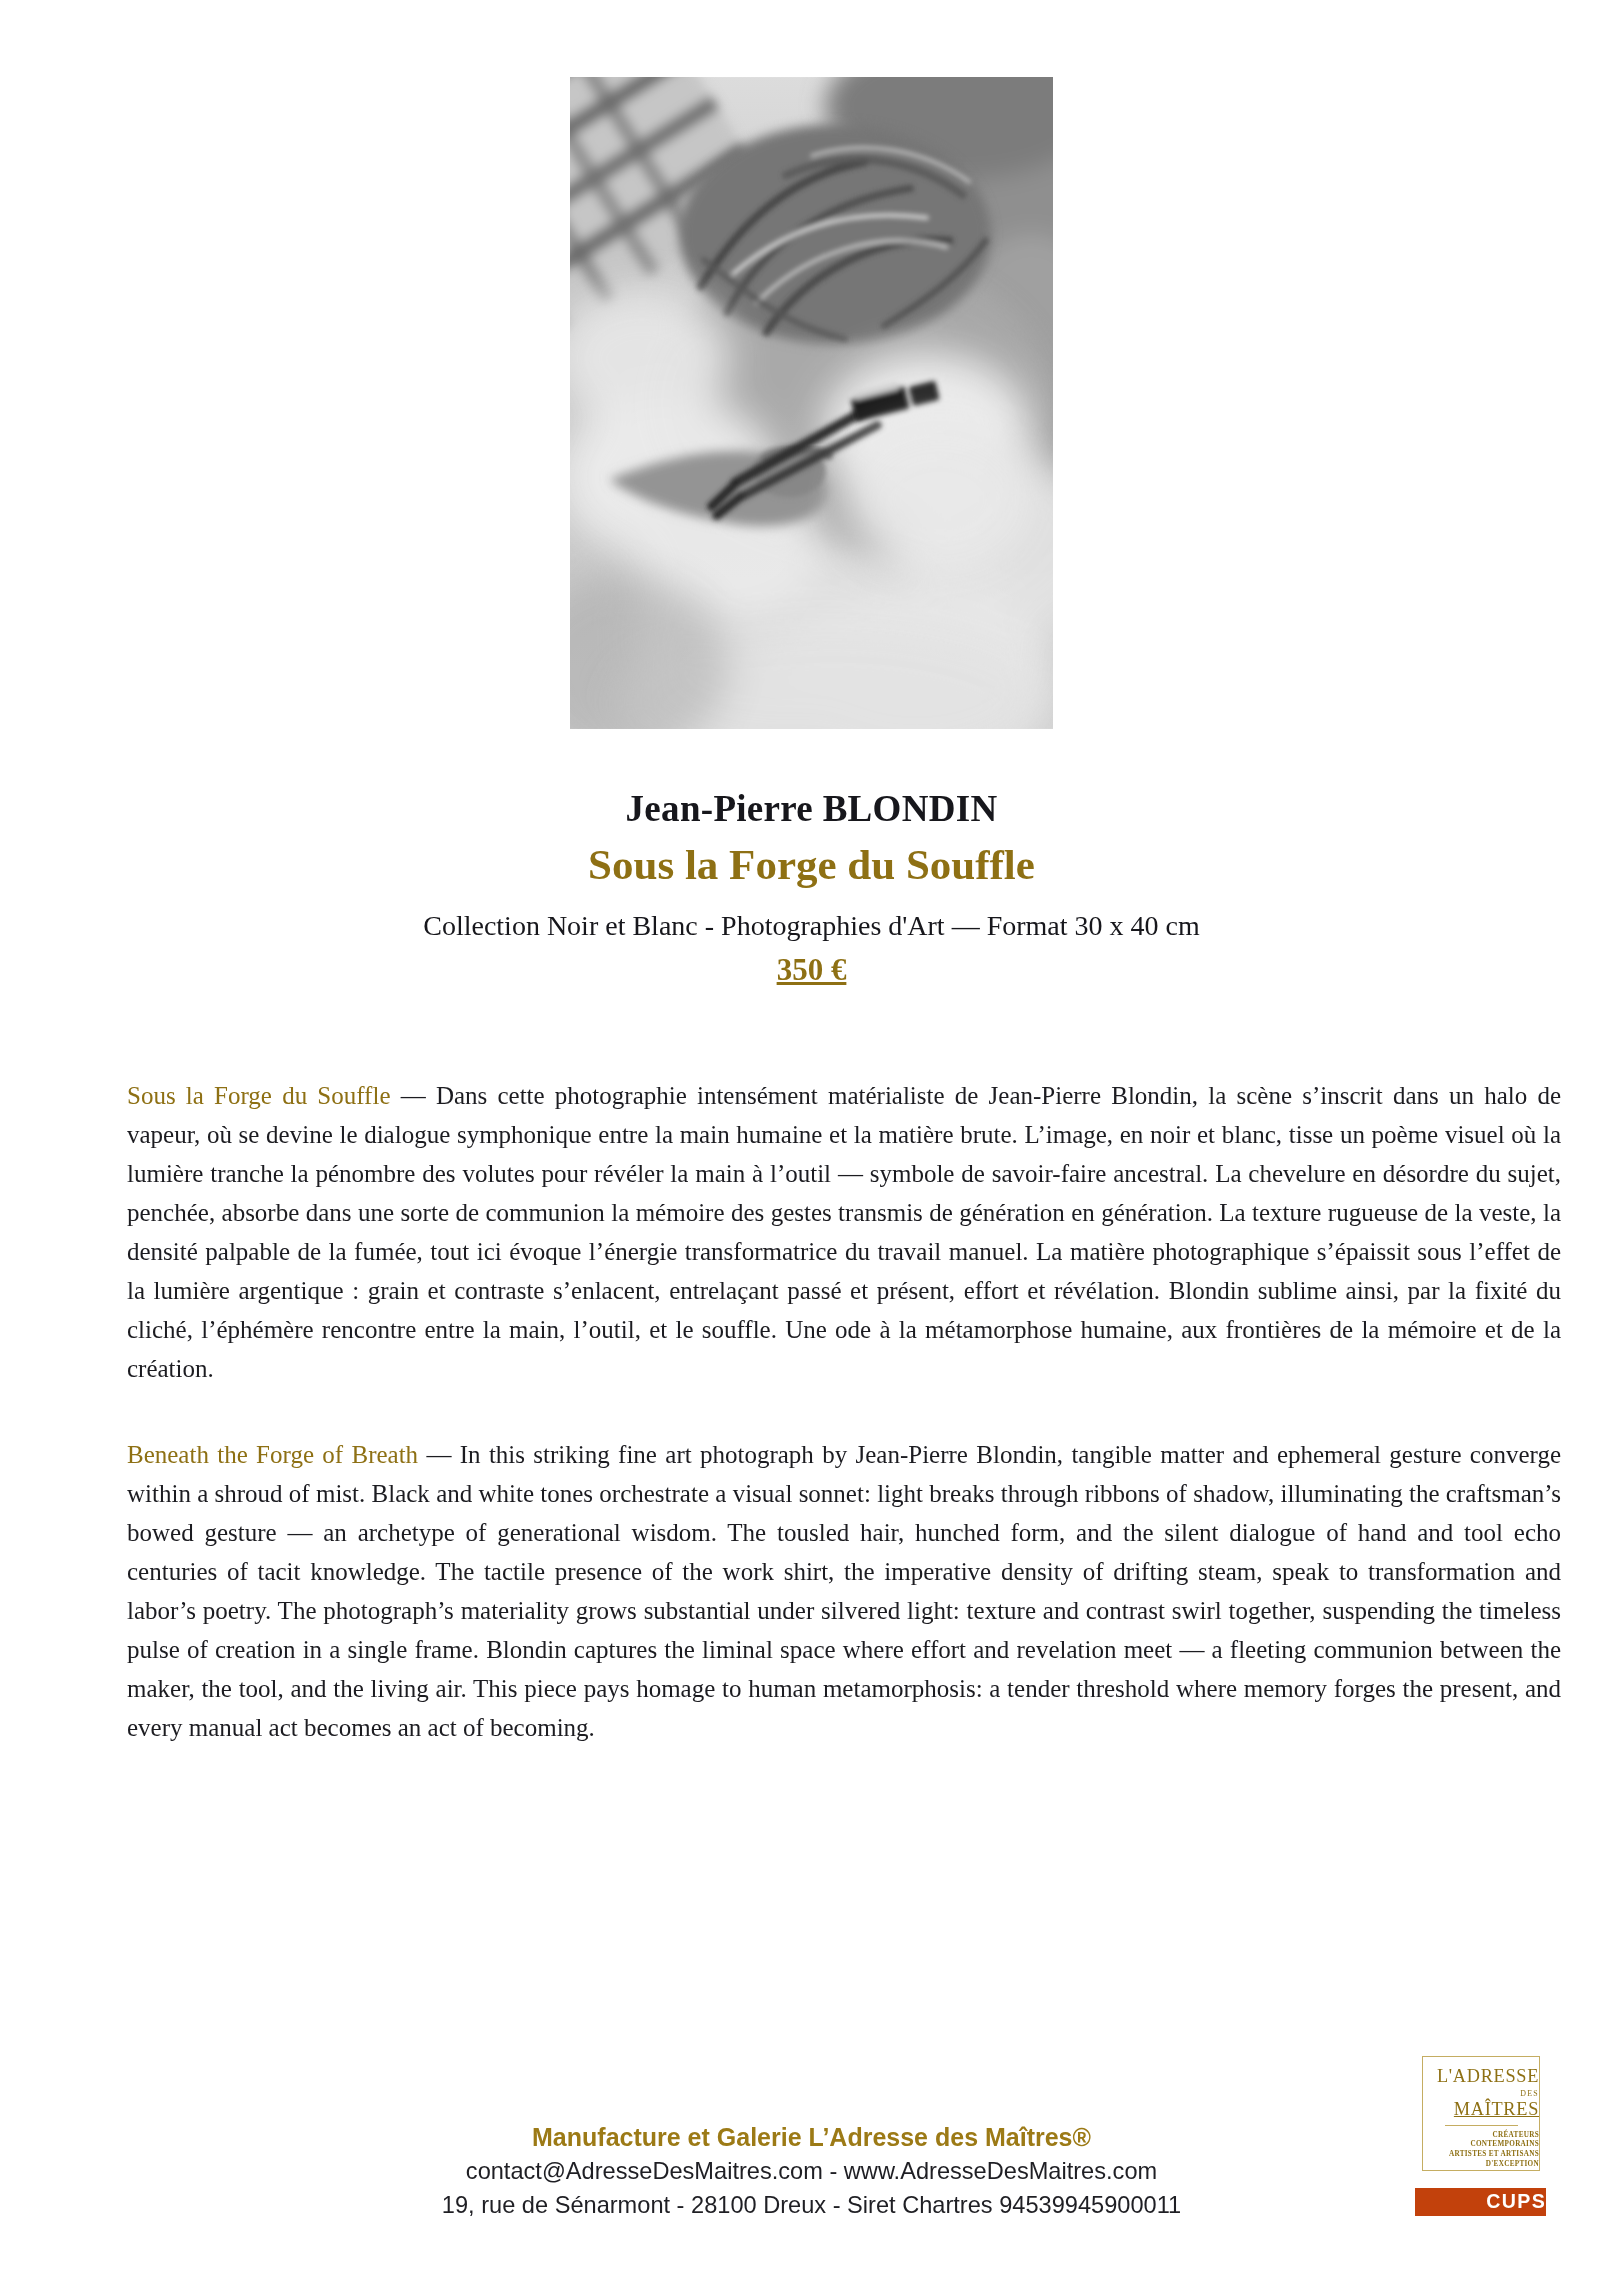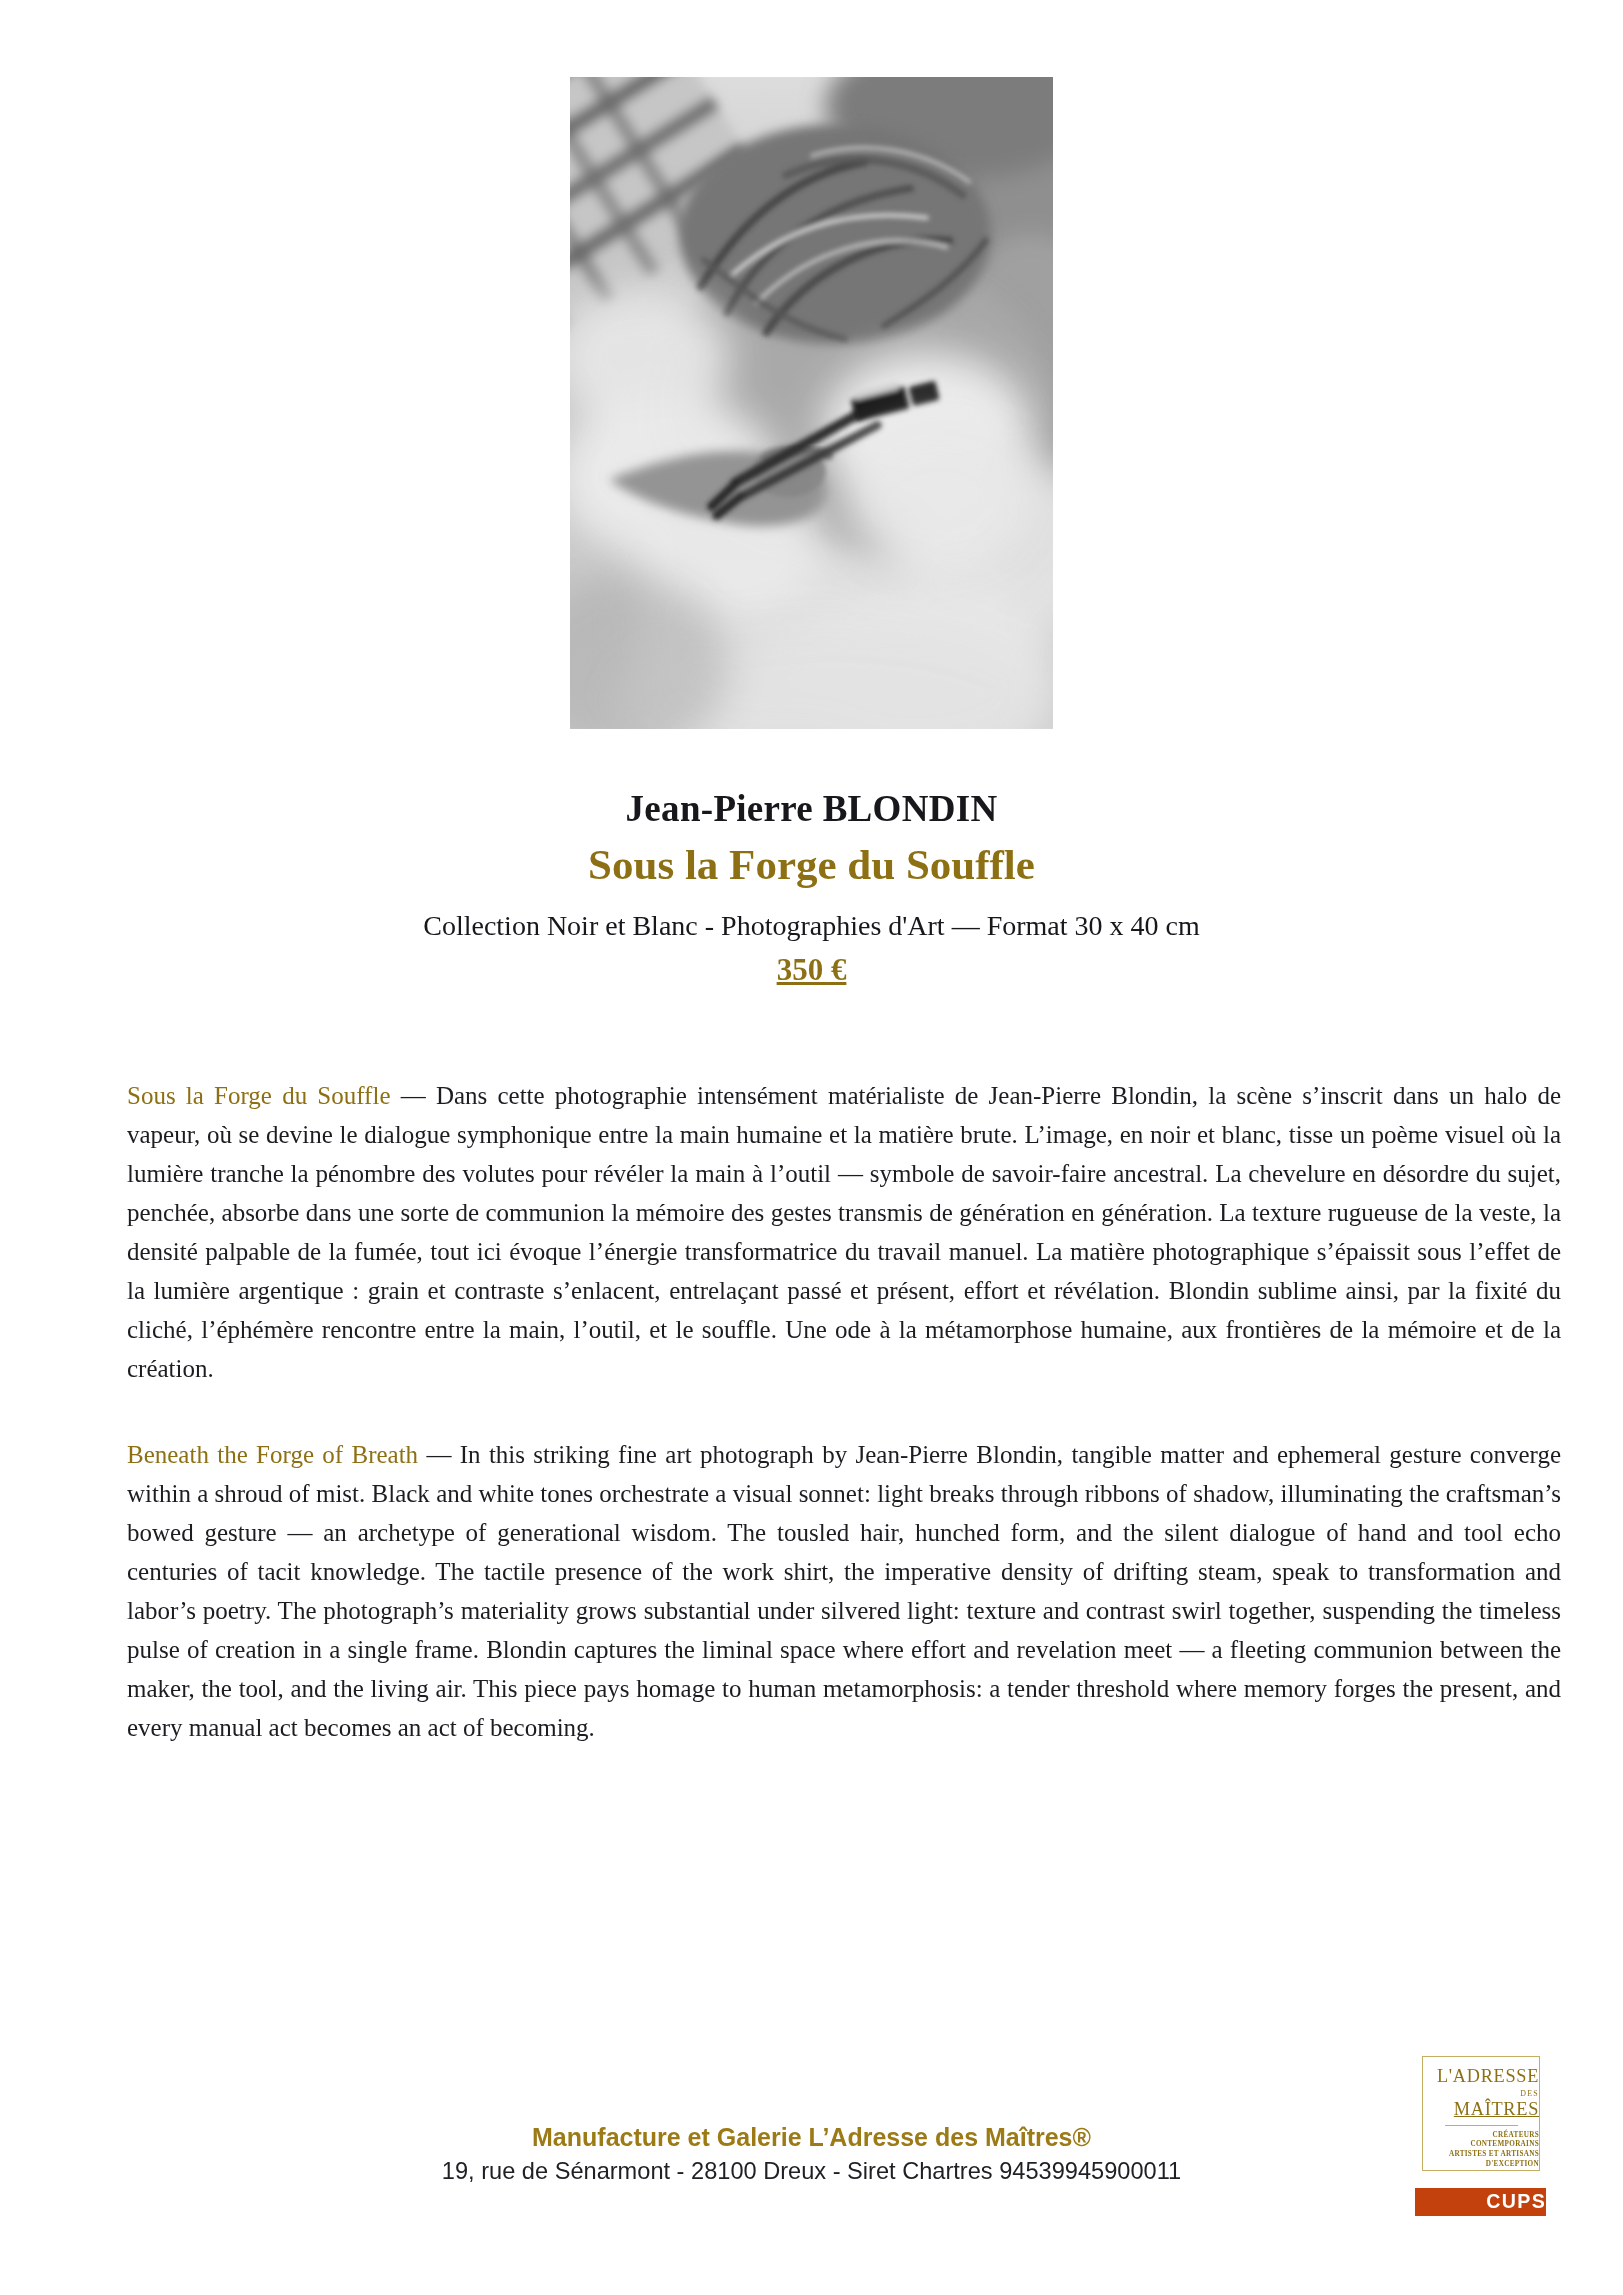--- a/index.html
+++ b/index.html
@@ -154,20 +154,21 @@
   <div class="centered subtitle">Collection Noir et Blanc - Photographies d'Art — Format 30 x 40 cm</div>
   <div class="centered price">350 €</div>
 
   <div class="paras">
     <p><span class="lead">Sous la Forge du Souffle</span><span> — </span><span>Dans cette photographie intensément matérialiste de Jean-Pierre Blondin, la scène s’inscrit dans un halo de vapeur, où se devine le dialogue symphonique entre la main humaine et la matière brute. L’image, en noir et blanc, tisse un poème visuel où la lumière tranche la pénombre des volutes pour révéler la main à l’outil — symbole de savoir-faire ancestral. La chevelure en désordre du sujet, penchée, absorbe dans une sorte de communion la mémoire des gestes transmis de génération en génération. La texture rugueuse de la veste, la densité palpable de la fumée, tout ici évoque l’énergie transformatrice du travail manuel. La matière photographique s’épaissit sous l’effet de la lumière argentique : grain et contraste s’enlacent, entrelaçant passé et présent, effort et révélation. Blondin sublime ainsi, par la fixité du cliché, l’éphémère rencontre entre la main, l’outil, et le souffle. Une ode à la métamorphose humaine, aux frontières de la mémoire et de la création.</span></p>
     <p><span class="lead">Beneath the Forge of Breath</span><span> — </span><span>In this striking fine art photograph by Jean-Pierre Blondin, tangible matter and ephemeral gesture converge within a shroud of mist. Black and white tones orchestrate a visual sonnet: light breaks through ribbons of shadow, illuminating the craftsman’s bowed gesture — an archetype of generational wisdom. The tousled hair, hunched form, and the silent dialogue of hand and tool echo centuries of tacit knowledge. The tactile presence of the work shirt, the imperative density of drifting steam, speak to transformation and labor’s poetry. The photograph’s materiality grows substantial under silvered light: texture and contrast swirl together, suspending the timeless pulse of creation in a single frame. Blondin captures the liminal space where effort and revelation meet — a fleeting communion between the maker, the tool, and the living air. This piece pays homage to human metamorphosis: a tender threshold where memory forges the present, and every manual act becomes an act of becoming.</span></p>
   </div>
 
   <div class="footer">
     <div class="f1">Manufacture et Galerie L’Adresse des Maîtres®</div>
+    <div class="f2">contact@AdresseDesMaitres.com - www.AdresseDesMaitres.com</div>
     <div class="f4">19, rue de Sénarmont - 28100 Dreux - Siret Chartres 94539945900011</div>
   </div>
 
   <div class="logo">
     <div class="l1">L'ADRESSE</div>
     <div class="l2">DES</div>
     <div class="l3">MAÎTRES</div>
     <div class="rule"></div>
     <div class="s">CRÉATEURS CONTEMPORAINS</div>
     <div class="s">ARTISTES ET ARTISANS</div>

